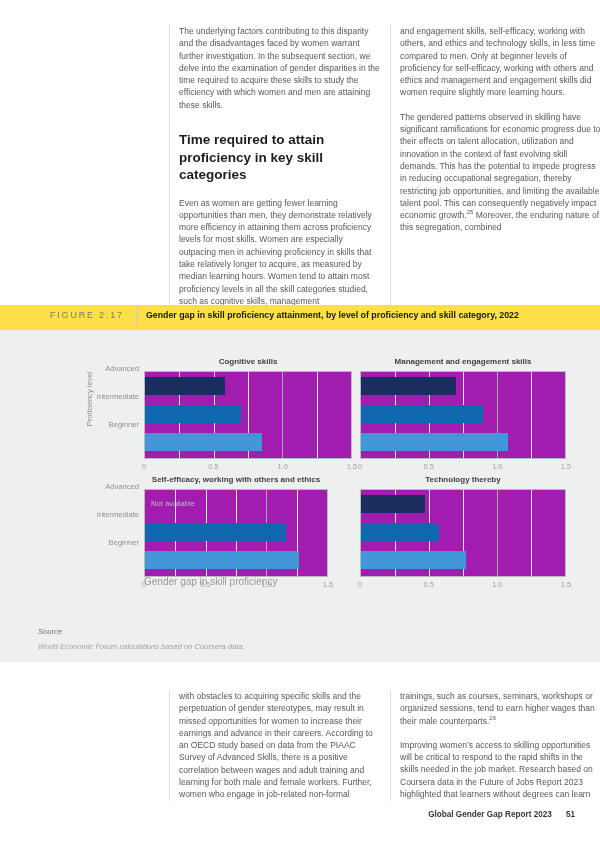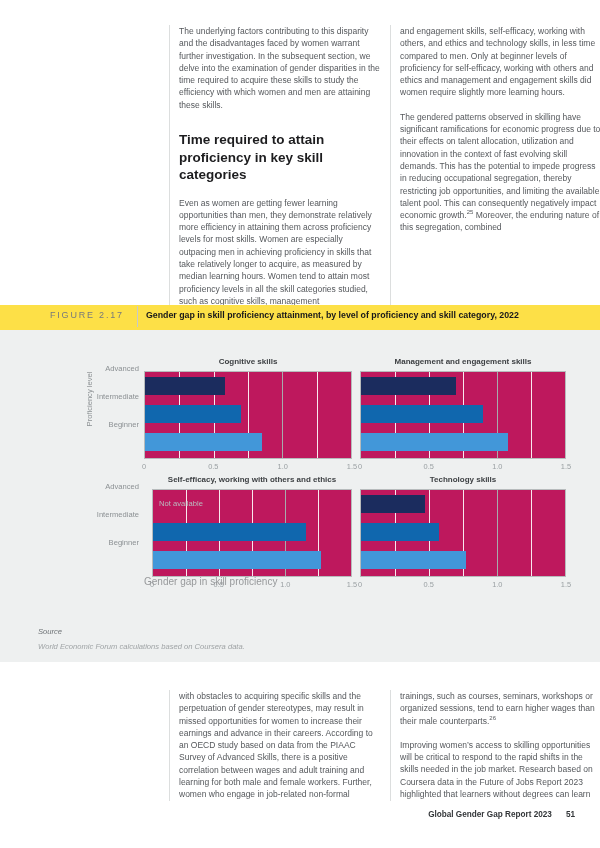--- a/index.html
+++ b/index.html
@@ -21,21 +21,21 @@
   .figure-label { position:absolute; left:50px; top:5px; font-size:9px; letter-spacing:1.8px; color:#77797c; }
   .figure-divider { position:absolute; left:137px; top:1px; height:21px; width:1px; background:#c7c9ca; }
   .figure-title { position:absolute; left:146px; top:5px; font-size:8.8px; font-weight:bold;
                   color:#18181a; white-space:nowrap; }
 
   
   .figure-block { position:absolute; top:330px; left:0; width:600px; height:332px; background:#eef0f0; }
   .chart { position:absolute; }
   .chart-title { height:14px; display:flex; justify-content:center; font-size:8px;
                  font-weight:bold; color:#3e4144; white-space:nowrap;margin-top:16px; }
-  .plot { position:relative; width:100%; height:88px; background:#be185d; border:1px solid #b7bbbc; overflow:visible; }
+  .plot { position:relative; width:100%; height:88px; background:#a21caf; border:1px solid #b7bbbc; overflow:visible; }
   .gridline { position:absolute; top:0; bottom:0; width:1px; }
   .gridline.minor { background:rgba(255,255,255,0.9); }
   .gridline.major { background:#a7abac; }
   .bar { position:absolute; left:0; height:18px; }
   .na-label { position:absolute; left:6px; font-size:7.6px; color:#babdc0; }
   .ticks { position:relative; height:12px; margin-top:3px; font-size:7.4px; color:#9aa0a3; }
   .ticks span { position:absolute; transform:translateX(-50%); }
   .row-labels { position:absolute; left:55px; width:84px; height:88px; }
   .row-labels div { position:absolute; right:0; font-size:7.6px; color:#8b9093; }
   .y-axis-label { position:absolute; left:82px; top:25px; width:14px; height:88px; }
@@ -121,41 +121,41 @@
           <div class="bar" style="top: 33px; width: 60%; background: rgb(16, 103, 174);"></div>
           <div class="bar" style="top: 61px; width: 72%; background: rgb(66, 151, 217);"></div>
         </div>
       <div class="ticks">
           <span style="left: 0%;">0</span>
           <span style="left: 33.3333%;">0.5</span>
           <span style="left: 66.6667%;">1.0</span>
           <span style="left: 100%;">1.5</span>
         </div>
     </div>
-    <div class="chart" style="left:152px;top:129px;width:200px">
+    <div class="chart" style="left:144px;top:129px;width:184px">
       <div class="chart-title">Self-efficacy, working with others and ethics</div>
       <div class="plot">
           <div class="gridline minor" style="left: 16.6667%;"></div>
           <div class="gridline minor" style="left: 33.3333%;"></div>
           <div class="gridline minor" style="left: 50%;"></div>
           <div class="gridline minor" style="left: 83.3333%;"></div>
           <div class="gridline major" style="left: 66.6667%;"></div>
           <div class="na-label" style="top: 9px;">Not available</div>
           <div class="bar" style="top: 33px; width: 77.3333%; background: rgb(16, 103, 174);"></div>
           <div class="bar" style="top: 61px; width: 84.6667%; background: rgb(66, 151, 217);"></div>
         </div>
       <div class="ticks">
           <span style="left: 0%;">0</span>
           <span style="left: 33.3333%;">0.5</span>
           <span style="left: 66.6667%;">1.0</span>
           <span style="left: 100%;">1.5</span>
         </div>
     </div>
     <div class="chart" style="left:360px;top:129px;width:206px">
-      <div class="chart-title">Technology skills</div>
+      <div class="chart-title">Technology thereby</div>
       <div class="plot">
           <div class="gridline minor" style="left: 16.6667%;"></div>
           <div class="gridline minor" style="left: 33.3333%;"></div>
           <div class="gridline minor" style="left: 50%;"></div>
           <div class="gridline minor" style="left: 83.3333%;"></div>
           <div class="gridline major" style="left: 66.6667%;"></div>
           <div class="bar" style="top: 5px; width: 31.3333%; background: rgb(27, 44, 94);"></div>
           <div class="bar" style="top: 33px; width: 38%; background: rgb(16, 103, 174);"></div>
           <div class="bar" style="top: 61px; width: 51.3333%; background: rgb(66, 151, 217);"></div>
         </div>

